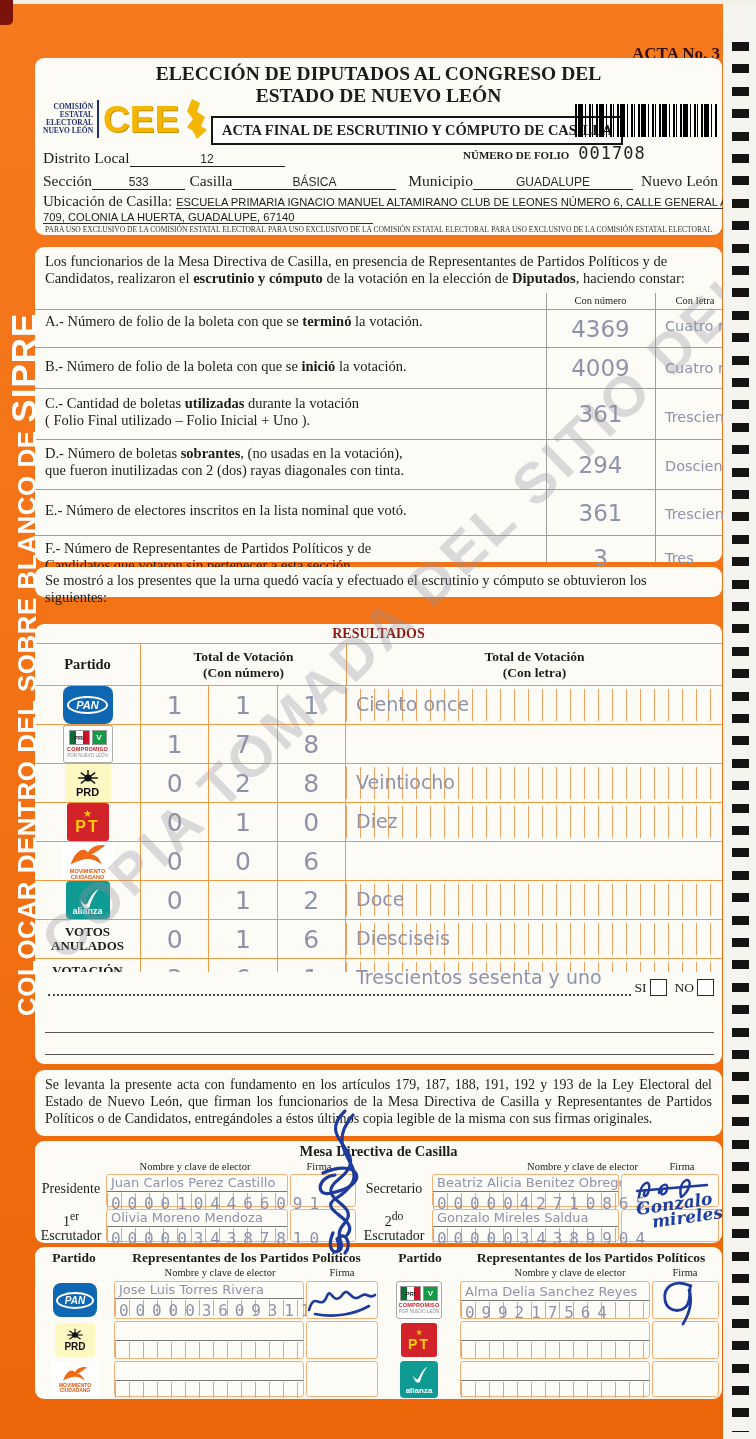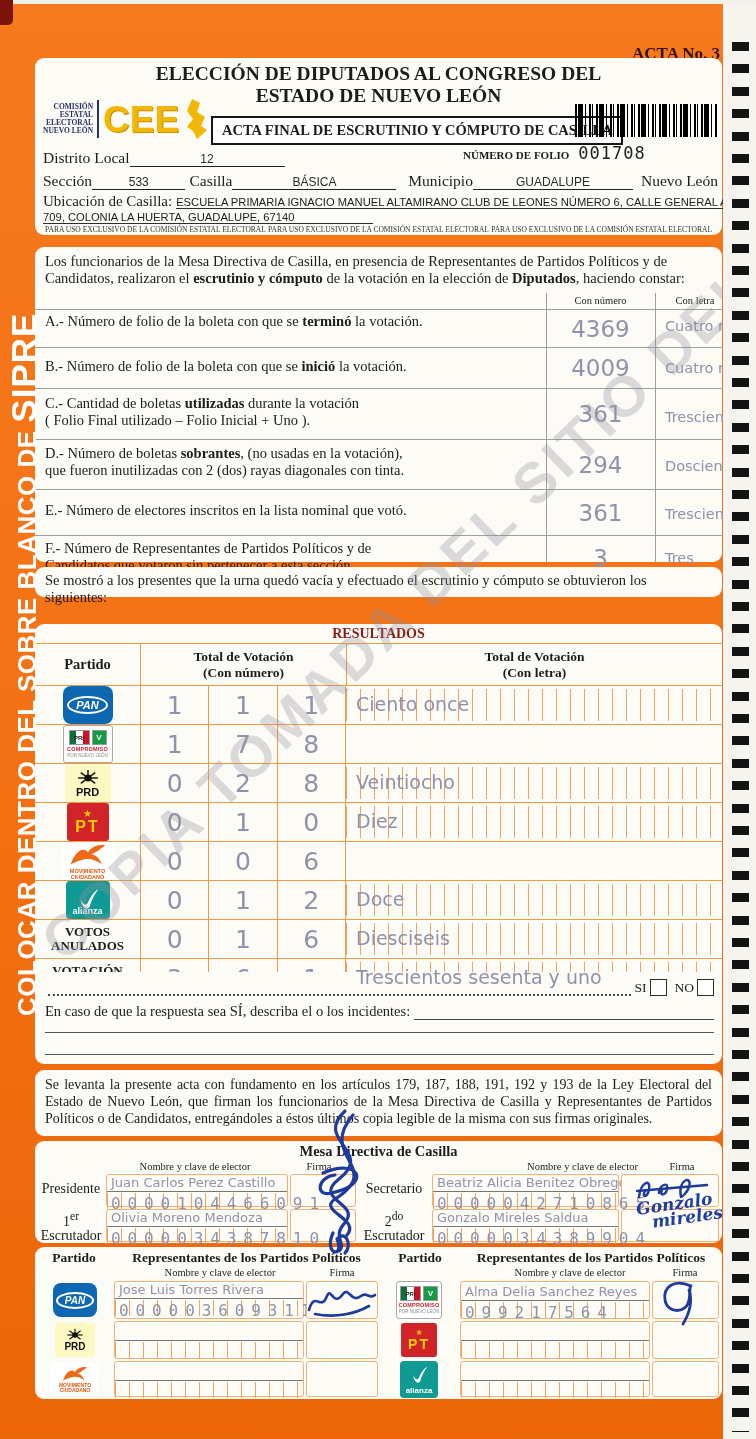--- a/index.html
+++ b/index.html
@@ -372,24 +372,20 @@
   </div>
 
   <div class="card" style="top:972px;height:92px;">
     <div class="abs" style="top:7px;left:10px;right:8px;display:flex;align-items:flex-end;">
       <span class="leader"></span>
       <span style="font-size:13.5px;margin-right:3px;">SI</span>
         <span class="chk"></span>
       <span style="font-size:13.5px;margin:0 3px 0 8px;">NO</span>
         <span class="chk"></span>
     </div>
-    <div class="abs" style="top:31px;left:10px;right:8px;display:flex;align-items:flex-end;">
-      <span class="nowrap" style="font-size:14.5px;">En caso de que la respuesta sea SÍ, describa el o los incidentes:</span>
-      <span style="flex:1;border-bottom:1.4px solid #444;height:14px;margin-left:4px;"></span>
-    </div>
     <div class="abs" style="top:60px;left:10px;right:8px;border-top:1.4px solid #555;"></div>
     <div class="abs" style="top:82px;left:10px;right:8px;border-top:1.4px solid #555;"></div>
   </div>
 
   <div class="card" style="top:1070px;height:66px;">
     <div style="padding:6px 10px;font-size:14px;line-height:1.22;text-align:justify;">Se levanta la presente acta con fundamento en los artículos 179, 187, 188, 191, 192 y 193 de la Ley Electoral del Estado de Nuevo León, que firman los funcionarios de la Mesa Directiva de Casilla y Representantes de  Partidos Políticos o de Candidatos, entregándoles a éstos últimos copia legible de la misma con sus firmas originales.</div>
   </div>
 
   <div class="card" style="top:1141px;height:102px;">
     <div class="ctr b" style="padding-top:2px;font-size:14.5px;">Mesa Directiva de Casilla</div>

